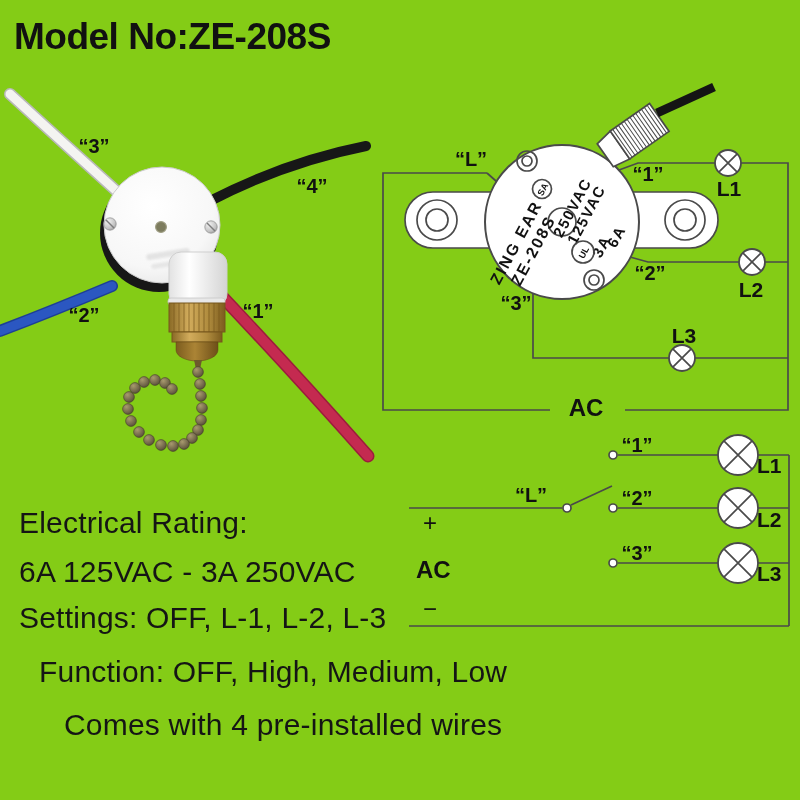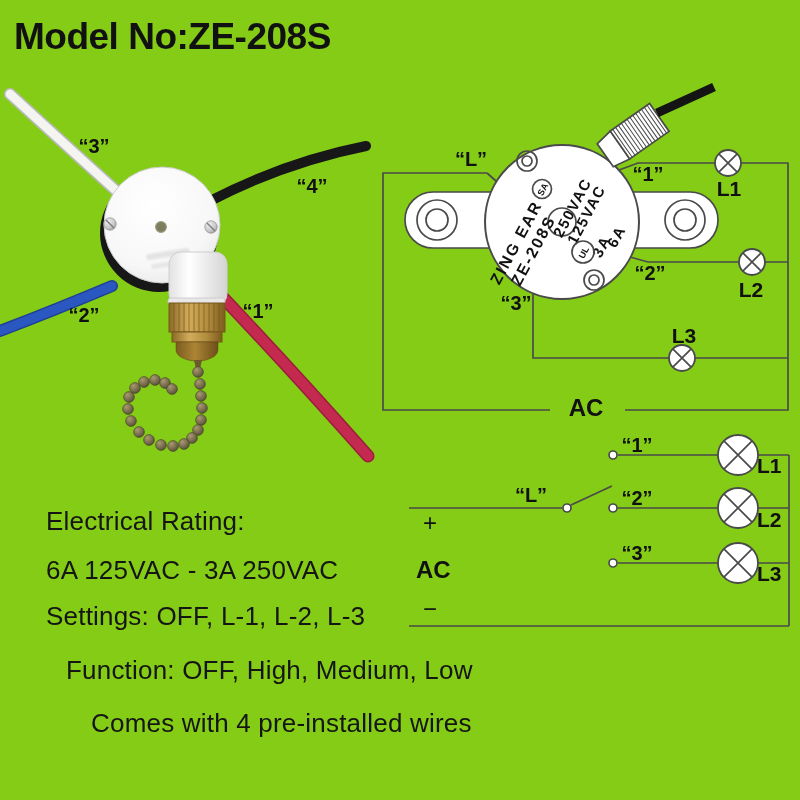--- a/index.html
+++ b/index.html
@@ -1,20 +1,20 @@
 <!DOCTYPE html>
 <html><head>
 <meta charset="utf-8">
 <style>
   html,body{margin:0;padding:0;background:#ffffff;}
   #page{position:relative;width:800px;height:800px;background:#84cc16;overflow:hidden;
         font-family:"Liberation Sans","DejaVu Sans",sans-serif;}
   #title{position:absolute;left:14px;top:16px;font-size:37px;font-weight:700;
          color:#111;letter-spacing:-0.5px;white-space:nowrap;}
-  .spec-line{position:absolute;left:46px;font-size:26px;font-weight:400;color:#151515;
+  .spec-line{position:absolute;left:19px;font-size:30px;font-weight:400;color:#151515;
              letter-spacing:0.2px;white-space:nowrap;}
   #spec1{top:506px;} #spec2{top:555px;} #spec3{top:601px;text-align:right;} #spec4{top:655px;margin-left:20px;} #spec5{top:708px;margin-left:45px;}
   svg{position:absolute;left:0;top:0;}
   svg text{font-family:"Liberation Sans","DejaVu Sans",sans-serif;fill:#111;}
   .lbl{font-size:20px;font-weight:600;}
   .lamp-lbl{font-size:21px;font-weight:700;}
   .ac-lbl{font-size:24px;font-weight:700;}
   .sign-lbl{font-size:24px;font-weight:400;}
   .face-brand{font-size:16px;font-weight:700;letter-spacing:2px;}
   .face-rating{font-size:15px;font-weight:700;letter-spacing:1.5px;}

